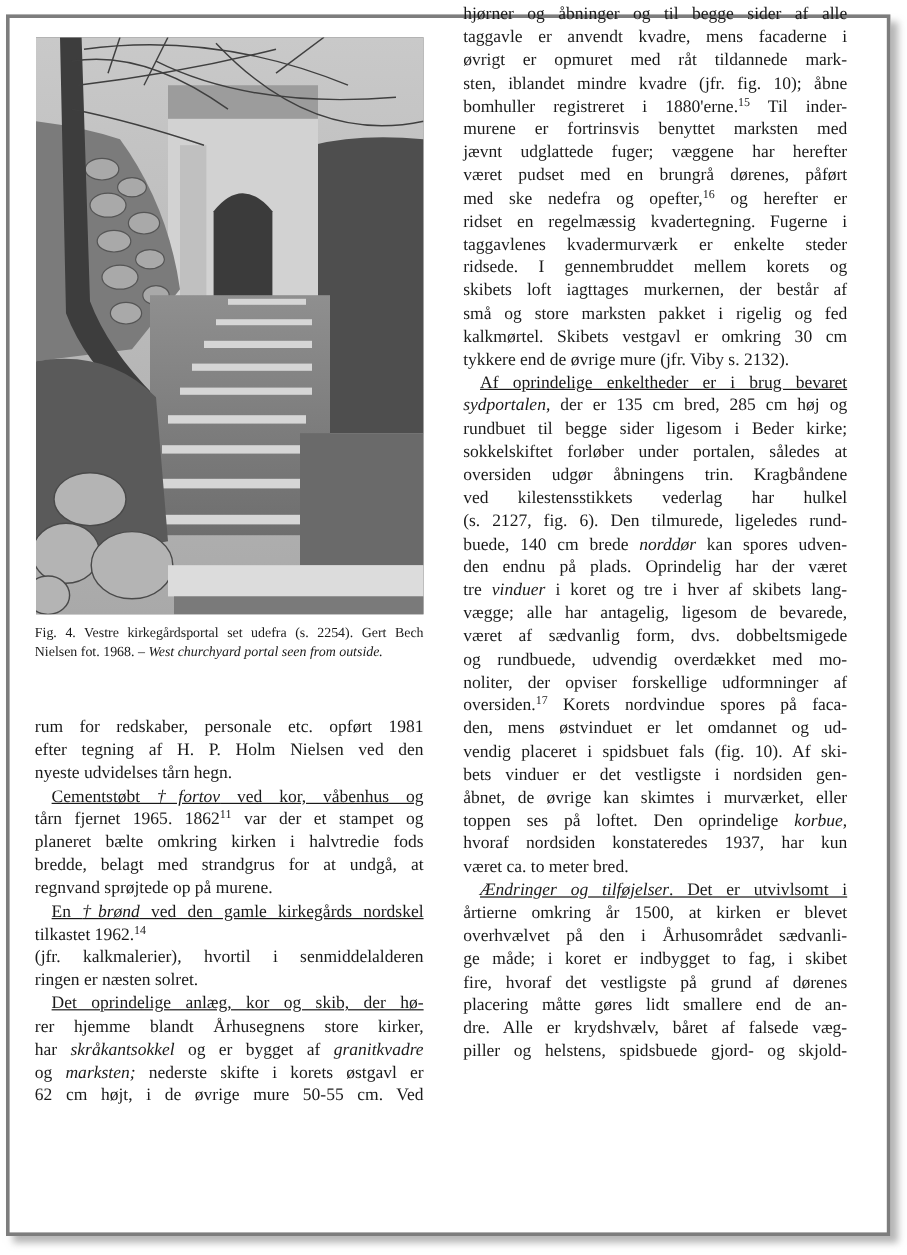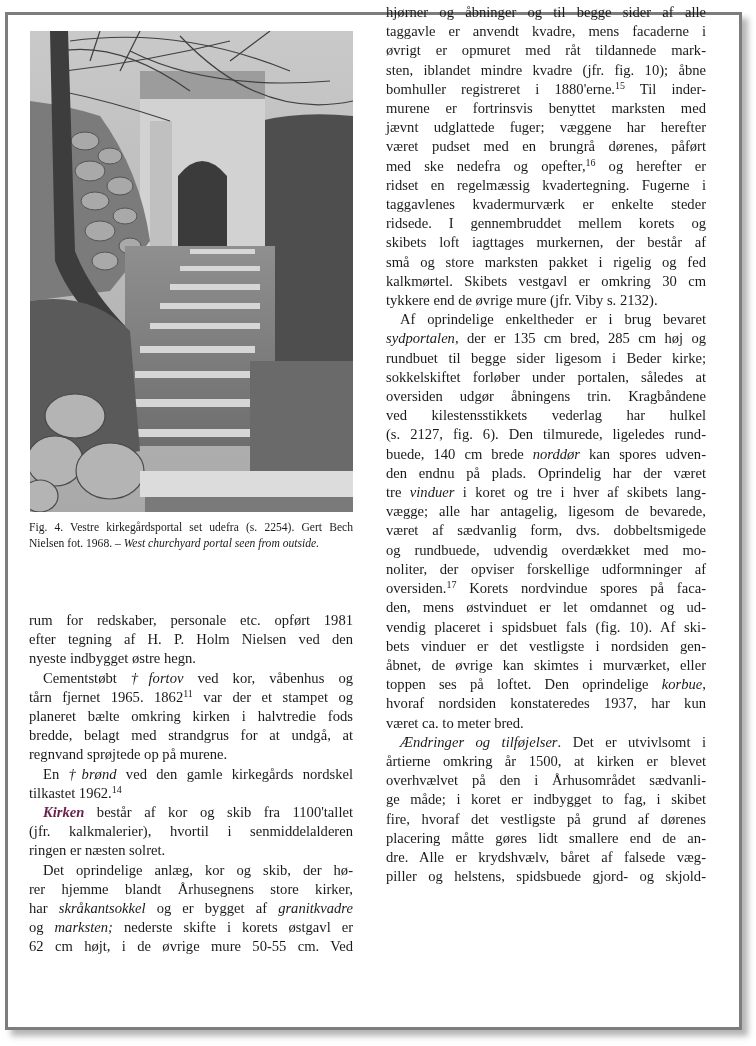--- a/index.html
+++ b/index.html
@@ -16,25 +16,25 @@
   }
   .photo svg { display: block; }
   .caption {
     position: absolute; left: 29px; top: 520px; width: 324px;
     font-size: 11.6px; line-height: 16px; text-align: justify;
   }
   .caption i { font-style: italic; margin-top: 33px; }
   .col {
     position: absolute; font-size: 14.6px; line-height: 19.2px; text-align: justify;
   }
-  .col-left { left: 29px; top: 611px; width: 324px; }
+  .col-left { left: 29px; top: 597px; width: 324px; }
   .col-right { left: 386px; top: 3px; width: 320px; }
   .line { display: block; white-space: nowrap; text-align: justify; text-align-last: justify; }
   .line.last { text-align-last: left; }
-  .indent { padding-left: 14px; }
+  .indent { padding-left: 14px; text-decoration: underline; }
   i { font-style: italic; }
   sup { font-size: 10px; line-height: 0; vertical-align: 5px; font-weight: normal; }
   .kirken { color: #6b1e4a; font-style: italic; font-weight: bold; }
 </style>
 </head>
 <body>
 
 <div class="page-frame"></div>
 
 <div class="photo">
@@ -114,29 +114,28 @@
 
 <div class="caption">
   <span>Fig. 4.</span>
   <span>Vestre kirkegårdsportal set udefra (s. 2254). Gert Bech Nielsen fot. 1968. –</span>
   <i>West churchyard portal seen from outside.</i>
 </div>
 
 <div class="col col-left" id="col-left">
     <span class="line"><span>rum for redskaber, personale etc. opført 1981</span></span>
     <span class="line"><span>efter tegning af H. P. Holm Nielsen ved den</span></span>
-    <span class="line last"><span>nyeste indbygget østre hegn.</span></span>
+    <span class="line last"><span>nyeste udvidelses tårn hegn.</span></span>
     <span class="line indent"><span>Cementstøbt </span><i>†fortov</i><span> ved kor, våbenhus og</span></span>
     <span class="line"><span>tårn fjernet 1965. 1862</span><sup>11</sup><span> var der et stampet og</span></span>
     <span class="line"><span>planeret bælte omkring kirken i halvtredie fods</span></span>
     <span class="line"><span>bredde, belagt med strandgrus for at undgå, at</span></span>
     <span class="line last"><span>regnvand sprøjtede op på murene.</span></span>
     <span class="line indent"><span>En </span><i>†brønd</i><span> ved den gamle kirkegårds nordskel</span></span>
     <span class="line last"><span>tilkastet 1962.</span><sup>14</sup></span>
-    <span class="line indent"><span class="kirken">Kirken</span><span> består af kor og skib fra 1100'tallet</span></span>
     <span class="line"><span>(jfr. kalkmalerier), hvortil i senmiddelalderen</span></span>
     <span class="line last"><span>ringen er næsten solret.</span></span>
     <span class="line indent"><span>Det oprindelige anlæg, kor og skib, der hø-</span></span>
     <span class="line"><span>rer hjemme blandt Århusegnens store kirker,</span></span>
     <span class="line"><span>har </span><i>skråkantsokkel</i><span> og er bygget af </span><i>granitkvadre</i></span>
     <span class="line"><span>og </span><i>marksten;</i><span> nederste skifte i korets østgavl er</span></span>
     <span class="line"><span>62 cm højt, i de øvrige mure 50-55 cm. Ved</span></span>
   </div>
 <div class="col col-right" id="col-right">
     <span class="line"><span>hjørner og åbninger og til begge sider af alle</span></span>

